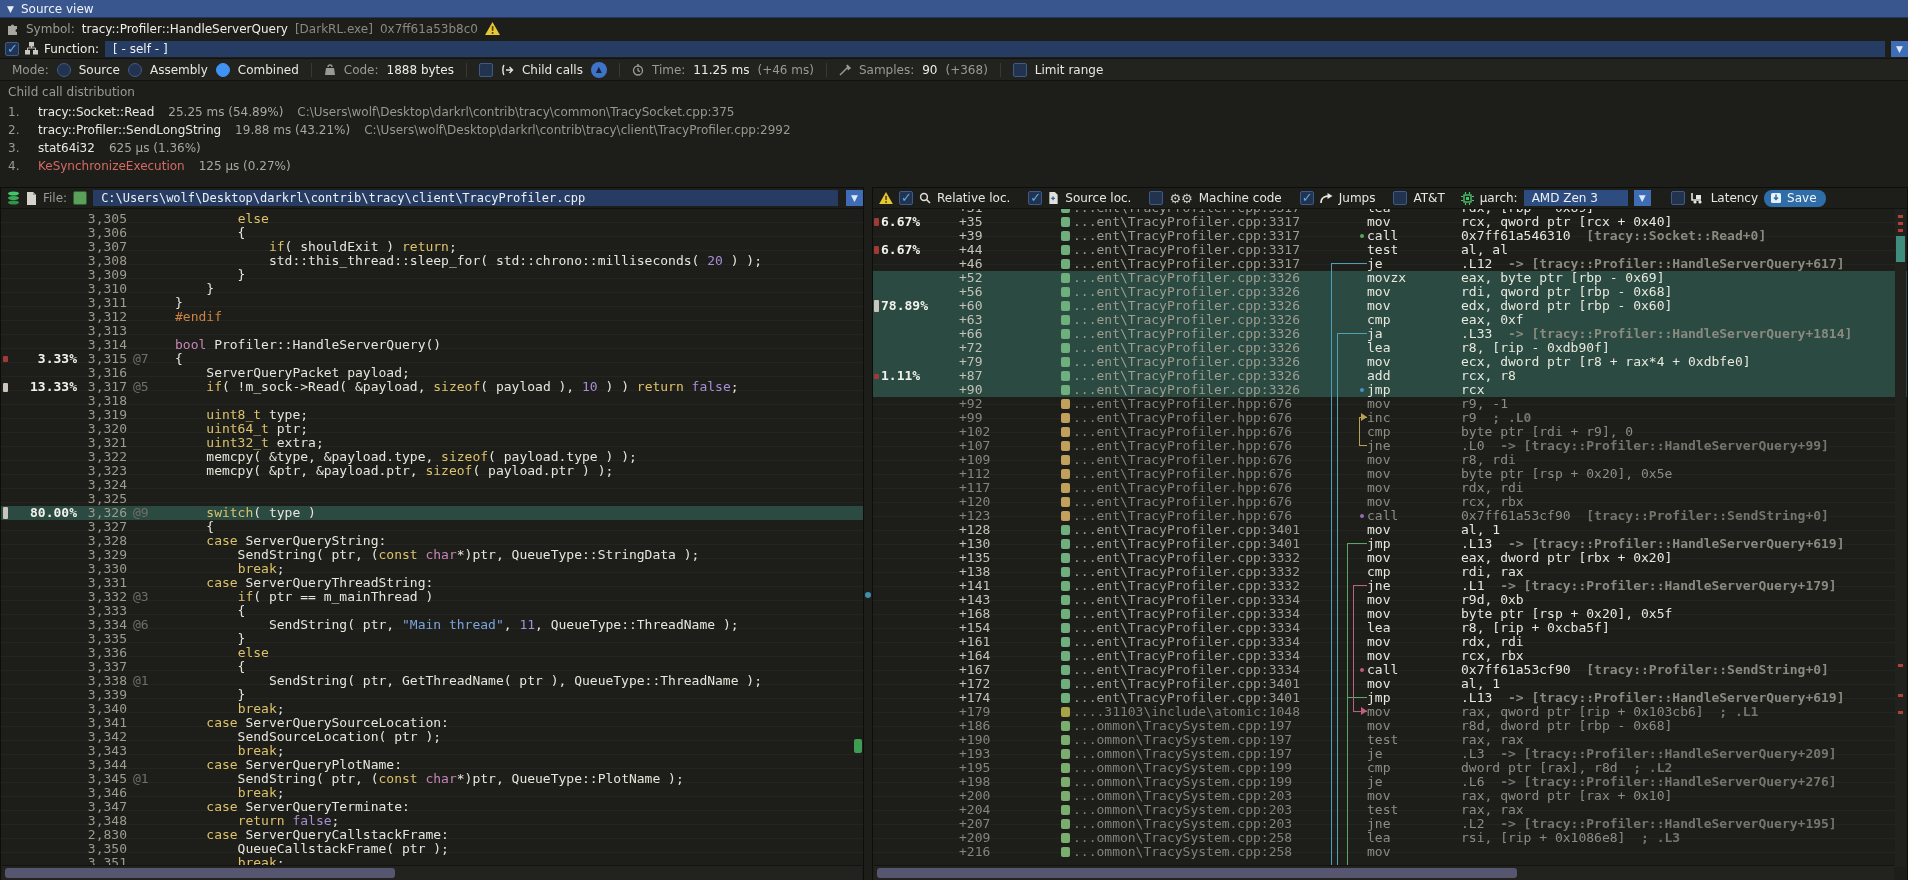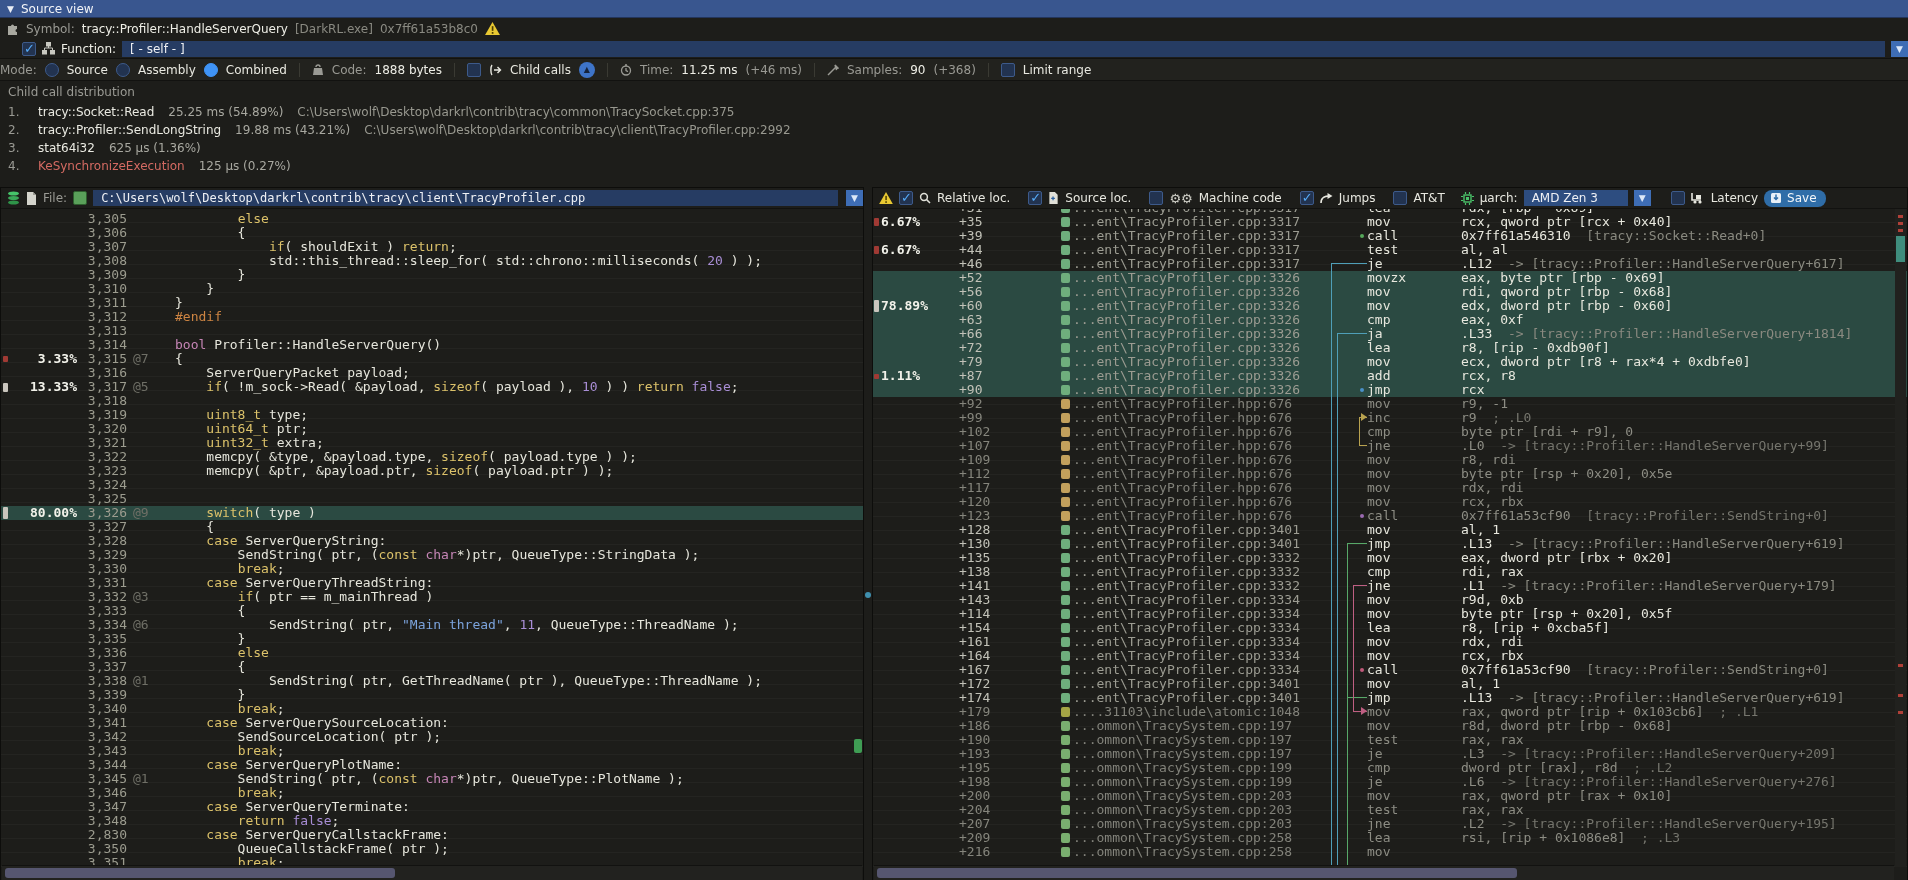--- a/index.html
+++ b/index.html
@@ -12,30 +12,30 @@
             display:flex;align-items:center;gap:7px;padding-left:7px;box-sizing:border-box;
             border-bottom:1px solid #23355c;}
   .titlebar .tri{color:#e9edf5;font-size:9px;}
   .titlebar .title{color:#f2f4f8;font-size:12px;}
 
   
   .symrow{position:absolute;left:0;top:18px;width:100%;height:21px;display:flex;align-items:center;
           gap:7px;padding-left:6px;box-sizing:border-box;}
   .lbl{color:#9a9a94;} .val{color:#eeeee6;} .dimv{color:#8a8a82;}
   .fnrow{position:absolute;left:0;top:39px;width:100%;height:19px;display:flex;align-items:center;
-         gap:6px;padding-left:22px;box-sizing:border-box;justify-content:center;}
+         gap:6px;padding-left:5px;box-sizing:border-box;justify-content:center;}
   .combo{background:#263c63;height:16px;display:flex;align-items:center;flex:1;
          padding-left:8px;color:#eef0f4;}
   .combo-btn{width:17px;height:16px;background:#3e6db5;color:#dce8f8;display:flex;align-items:center;
              justify-content:center;font-size:9px;flex:none;}
 
   
   .modebar{position:absolute;left:0;top:58px;width:100%;height:23px;background:#22221e;
            border-top:1px solid #121210;border-bottom:1px solid #121210;display:flex;
-           align-items:center;gap:8px;padding-left:0;box-sizing:border-box;}
+           align-items:center;gap:8px;padding-left:12px;box-sizing:border-box;}
   .sep{width:1px;height:14px;background:#3a3a33;margin:0 4px;}
   .radio{width:14px;height:14px;border-radius:50%;background:#223350;border:1px solid #3d5a8a;
          box-sizing:border-box;flex:none;}
   .radio.sel{background:#3f93f5;border-color:#3f93f5;}
   .cb{width:14px;height:14px;background:#223350;border:1px solid #3d5a8a;border-radius:2px;
       box-sizing:border-box;flex:none;position:relative;}
   .cb.checked::after{content:"✓";position:absolute;left:1px;top:-2px;color:#55aaf7;
       font-size:13px;font-weight:bold;}
   .upbtn{width:16px;height:16px;border-radius:50%;background:#3e74c8;color:#16243d;display:flex;
          align-items:center;justify-content:center;font-size:8px;flex:none;}
@@ -95,21 +95,21 @@
   .arow.hl{background:#2b4a42;}
   .abar{width:8px;flex:none;display:flex;align-items:center;padding-left:1px;box-sizing:border-box;}
   .apct{width:70px;flex:none;color:#f2f2ea;font-weight:bold;}
   .aoff{width:106px;flex:none;padding-left:8px;box-sizing:border-box;color:#c2c2b8;}
   .adotc{width:16px;flex:none;display:flex;align-items:center;justify-content:center;}
   .adot{width:9px;height:10px;border-radius:2px;}
   .afile{width:252px;flex:none;color:#9c9c92;overflow:hidden;}
   .agap{width:42px;flex:none;}
   .amnem{width:94px;flex:none;color:#e8e8de;position:relative;}
   .aops{color:#e8e8de;}
-  .acm{color:#8a8a80;}
+  .acm{color:#8a8a80;font-weight:bold;}
   .arow.dim .aoff{color:#85857c;}
   .arow.dim .amnem,.arow.dim .aops{color:#8d8d84;}
   .arow.dim .afile{color:#82827a;}
   .arow.dim .acm{color:#75756d;}
   .mark{position:absolute;left:-7px;top:5px;width:4px;height:4px;border-radius:50%;}
 
   
   #jump-overlay{position:absolute;left:452px;top:0;width:42px;height:658px;pointer-events:none;}
   .jv{position:absolute;width:0;}
   .jh{position:absolute;height:0;}
@@ -439,21 +439,21 @@
             <div class="arow dim"><span class="abar"></span><span class="apct"></span><span class="aoff">+112</span><span class="adotc"><span class="adot" style="background: rgb(194, 160, 92);"></span></span><span class="afile">...ent\TracyProfiler.hpp:676</span><span class="agap"></span><span class="amnem">mov</span><span class="aops">byte ptr [rsp + 0x20], 0x5e</span></div>
             <div class="arow dim"><span class="abar"></span><span class="apct"></span><span class="aoff">+117</span><span class="adotc"><span class="adot" style="background: rgb(194, 160, 92);"></span></span><span class="afile">...ent\TracyProfiler.hpp:676</span><span class="agap"></span><span class="amnem">mov</span><span class="aops">rdx, rdi</span></div>
             <div class="arow dim"><span class="abar"></span><span class="apct"></span><span class="aoff">+120</span><span class="adotc"><span class="adot" style="background: rgb(194, 160, 92);"></span></span><span class="afile">...ent\TracyProfiler.hpp:676</span><span class="agap"></span><span class="amnem">mov</span><span class="aops">rcx, rbx</span></div>
             <div class="arow dim"><span class="abar"></span><span class="apct"></span><span class="aoff">+123</span><span class="adotc"><span class="adot" style="background: rgb(194, 160, 92);"></span></span><span class="afile">...ent\TracyProfiler.hpp:676</span><span class="agap"></span><span class="amnem">call<span class="mark" style="background: rgb(154, 106, 176);"></span></span><span class="aops">0x7ff61a53cf90<span class="acm">  [tracy::Profiler::SendString+0]</span></span></div>
             <div class="arow"><span class="abar"></span><span class="apct"></span><span class="aoff">+128</span><span class="adotc"><span class="adot" style="background: rgb(111, 174, 125);"></span></span><span class="afile">...ent\TracyProfiler.cpp:3401</span><span class="agap"></span><span class="amnem">mov</span><span class="aops">al, 1</span></div>
             <div class="arow"><span class="abar"></span><span class="apct"></span><span class="aoff">+130</span><span class="adotc"><span class="adot" style="background: rgb(111, 174, 125);"></span></span><span class="afile">...ent\TracyProfiler.cpp:3401</span><span class="agap"></span><span class="amnem">jmp</span><span class="aops">.L13<span class="acm">  -&gt; [tracy::Profiler::HandleServerQuery+619]</span></span></div>
             <div class="arow"><span class="abar"></span><span class="apct"></span><span class="aoff">+135</span><span class="adotc"><span class="adot" style="background: rgb(111, 174, 125);"></span></span><span class="afile">...ent\TracyProfiler.cpp:3332</span><span class="agap"></span><span class="amnem">mov</span><span class="aops">eax, dword ptr [rbx + 0x20]</span></div>
             <div class="arow"><span class="abar"></span><span class="apct"></span><span class="aoff">+138</span><span class="adotc"><span class="adot" style="background: rgb(111, 174, 125);"></span></span><span class="afile">...ent\TracyProfiler.cpp:3332</span><span class="agap"></span><span class="amnem">cmp</span><span class="aops">rdi, rax</span></div>
             <div class="arow"><span class="abar"></span><span class="apct"></span><span class="aoff">+141</span><span class="adotc"><span class="adot" style="background: rgb(111, 174, 125);"></span></span><span class="afile">...ent\TracyProfiler.cpp:3332</span><span class="agap"></span><span class="amnem">jne</span><span class="aops">.L1<span class="acm">  -&gt; [tracy::Profiler::HandleServerQuery+179]</span></span></div>
             <div class="arow"><span class="abar"></span><span class="apct"></span><span class="aoff">+143</span><span class="adotc"><span class="adot" style="background: rgb(111, 174, 125);"></span></span><span class="afile">...ent\TracyProfiler.cpp:3334</span><span class="agap"></span><span class="amnem">mov</span><span class="aops">r9d, 0xb</span></div>
-            <div class="arow"><span class="abar"></span><span class="apct"></span><span class="aoff">+114</span><span class="adotc"><span class="adot" style="background: rgb(111, 174, 125);"></span></span><span class="afile">...ent\TracyProfiler.cpp:3334</span><span class="agap"></span><span class="amnem">mov</span><span class="aops">byte ptr [rsp + 0x20], 0x5f</span></div>
+            <div class="arow"><span class="abar"></span><span class="apct"></span><span class="aoff">+168</span><span class="adotc"><span class="adot" style="background: rgb(111, 174, 125);"></span></span><span class="afile">...ent\TracyProfiler.cpp:3334</span><span class="agap"></span><span class="amnem">mov</span><span class="aops">byte ptr [rsp + 0x20], 0x5f</span></div>
             <div class="arow"><span class="abar"></span><span class="apct"></span><span class="aoff">+154</span><span class="adotc"><span class="adot" style="background: rgb(111, 174, 125);"></span></span><span class="afile">...ent\TracyProfiler.cpp:3334</span><span class="agap"></span><span class="amnem">lea</span><span class="aops">r8, [rip + 0xcba5f]</span></div>
             <div class="arow"><span class="abar"></span><span class="apct"></span><span class="aoff">+161</span><span class="adotc"><span class="adot" style="background: rgb(111, 174, 125);"></span></span><span class="afile">...ent\TracyProfiler.cpp:3334</span><span class="agap"></span><span class="amnem">mov</span><span class="aops">rdx, rdi</span></div>
             <div class="arow"><span class="abar"></span><span class="apct"></span><span class="aoff">+164</span><span class="adotc"><span class="adot" style="background: rgb(111, 174, 125);"></span></span><span class="afile">...ent\TracyProfiler.cpp:3334</span><span class="agap"></span><span class="amnem">mov</span><span class="aops">rcx, rbx</span></div>
             <div class="arow"><span class="abar"></span><span class="apct"></span><span class="aoff">+167</span><span class="adotc"><span class="adot" style="background: rgb(111, 174, 125);"></span></span><span class="afile">...ent\TracyProfiler.cpp:3334</span><span class="agap"></span><span class="amnem">call<span class="mark" style="background: rgb(192, 90, 122);"></span></span><span class="aops">0x7ff61a53cf90<span class="acm">  [tracy::Profiler::SendString+0]</span></span></div>
             <div class="arow"><span class="abar"></span><span class="apct"></span><span class="aoff">+172</span><span class="adotc"><span class="adot" style="background: rgb(111, 174, 125);"></span></span><span class="afile">...ent\TracyProfiler.cpp:3401</span><span class="agap"></span><span class="amnem">mov</span><span class="aops">al, 1</span></div>
             <div class="arow"><span class="abar"></span><span class="apct"></span><span class="aoff">+174</span><span class="adotc"><span class="adot" style="background: rgb(111, 174, 125);"></span></span><span class="afile">...ent\TracyProfiler.cpp:3401</span><span class="agap"></span><span class="amnem">jmp</span><span class="aops">.L13<span class="acm">  -&gt; [tracy::Profiler::HandleServerQuery+619]</span></span></div>
             <div class="arow dim"><span class="abar"></span><span class="apct"></span><span class="aoff">+179</span><span class="adotc"><span class="adot" style="background: rgb(165, 165, 69);"></span></span><span class="afile">....31103\include\atomic:1048</span><span class="agap"></span><span class="amnem">mov</span><span class="aops">rax, qword ptr [rip + 0x103cb6]<span class="acm">  ; .L1</span></span></div>
             <div class="arow dim"><span class="abar"></span><span class="apct"></span><span class="aoff">+186</span><span class="adotc"><span class="adot" style="background: rgb(121, 174, 111);"></span></span><span class="afile">...ommon\TracySystem.cpp:197</span><span class="agap"></span><span class="amnem">mov</span><span class="aops">r8d, dword ptr [rbp - 0x68]</span></div>
             <div class="arow dim"><span class="abar"></span><span class="apct"></span><span class="aoff">+190</span><span class="adotc"><span class="adot" style="background: rgb(121, 174, 111);"></span></span><span class="afile">...ommon\TracySystem.cpp:197</span><span class="agap"></span><span class="amnem">test</span><span class="aops">rax, rax</span></div>
             <div class="arow dim"><span class="abar"></span><span class="apct"></span><span class="aoff">+193</span><span class="adotc"><span class="adot" style="background: rgb(121, 174, 111);"></span></span><span class="afile">...ommon\TracySystem.cpp:197</span><span class="agap"></span><span class="amnem">je</span><span class="aops">.L3<span class="acm">  -&gt; [tracy::Profiler::HandleServerQuery+209]</span></span></div>

